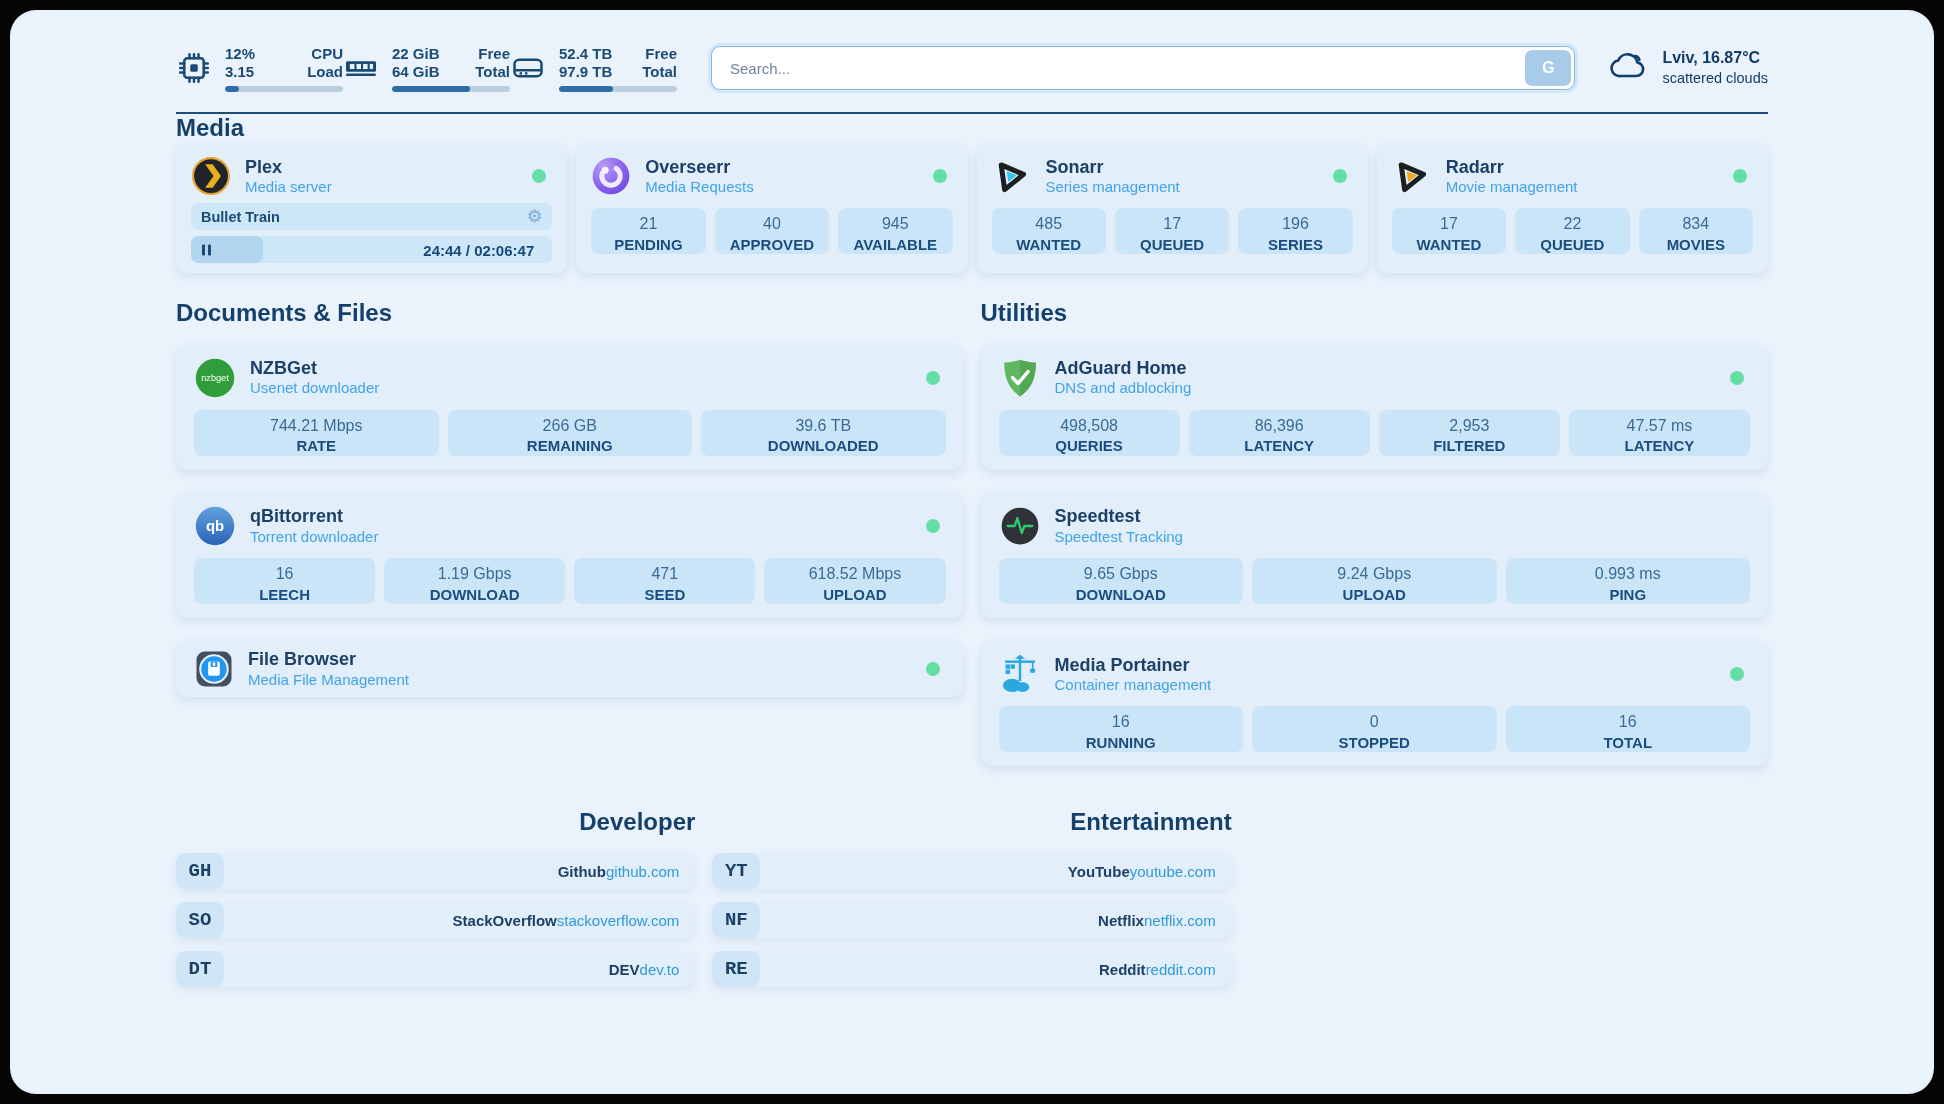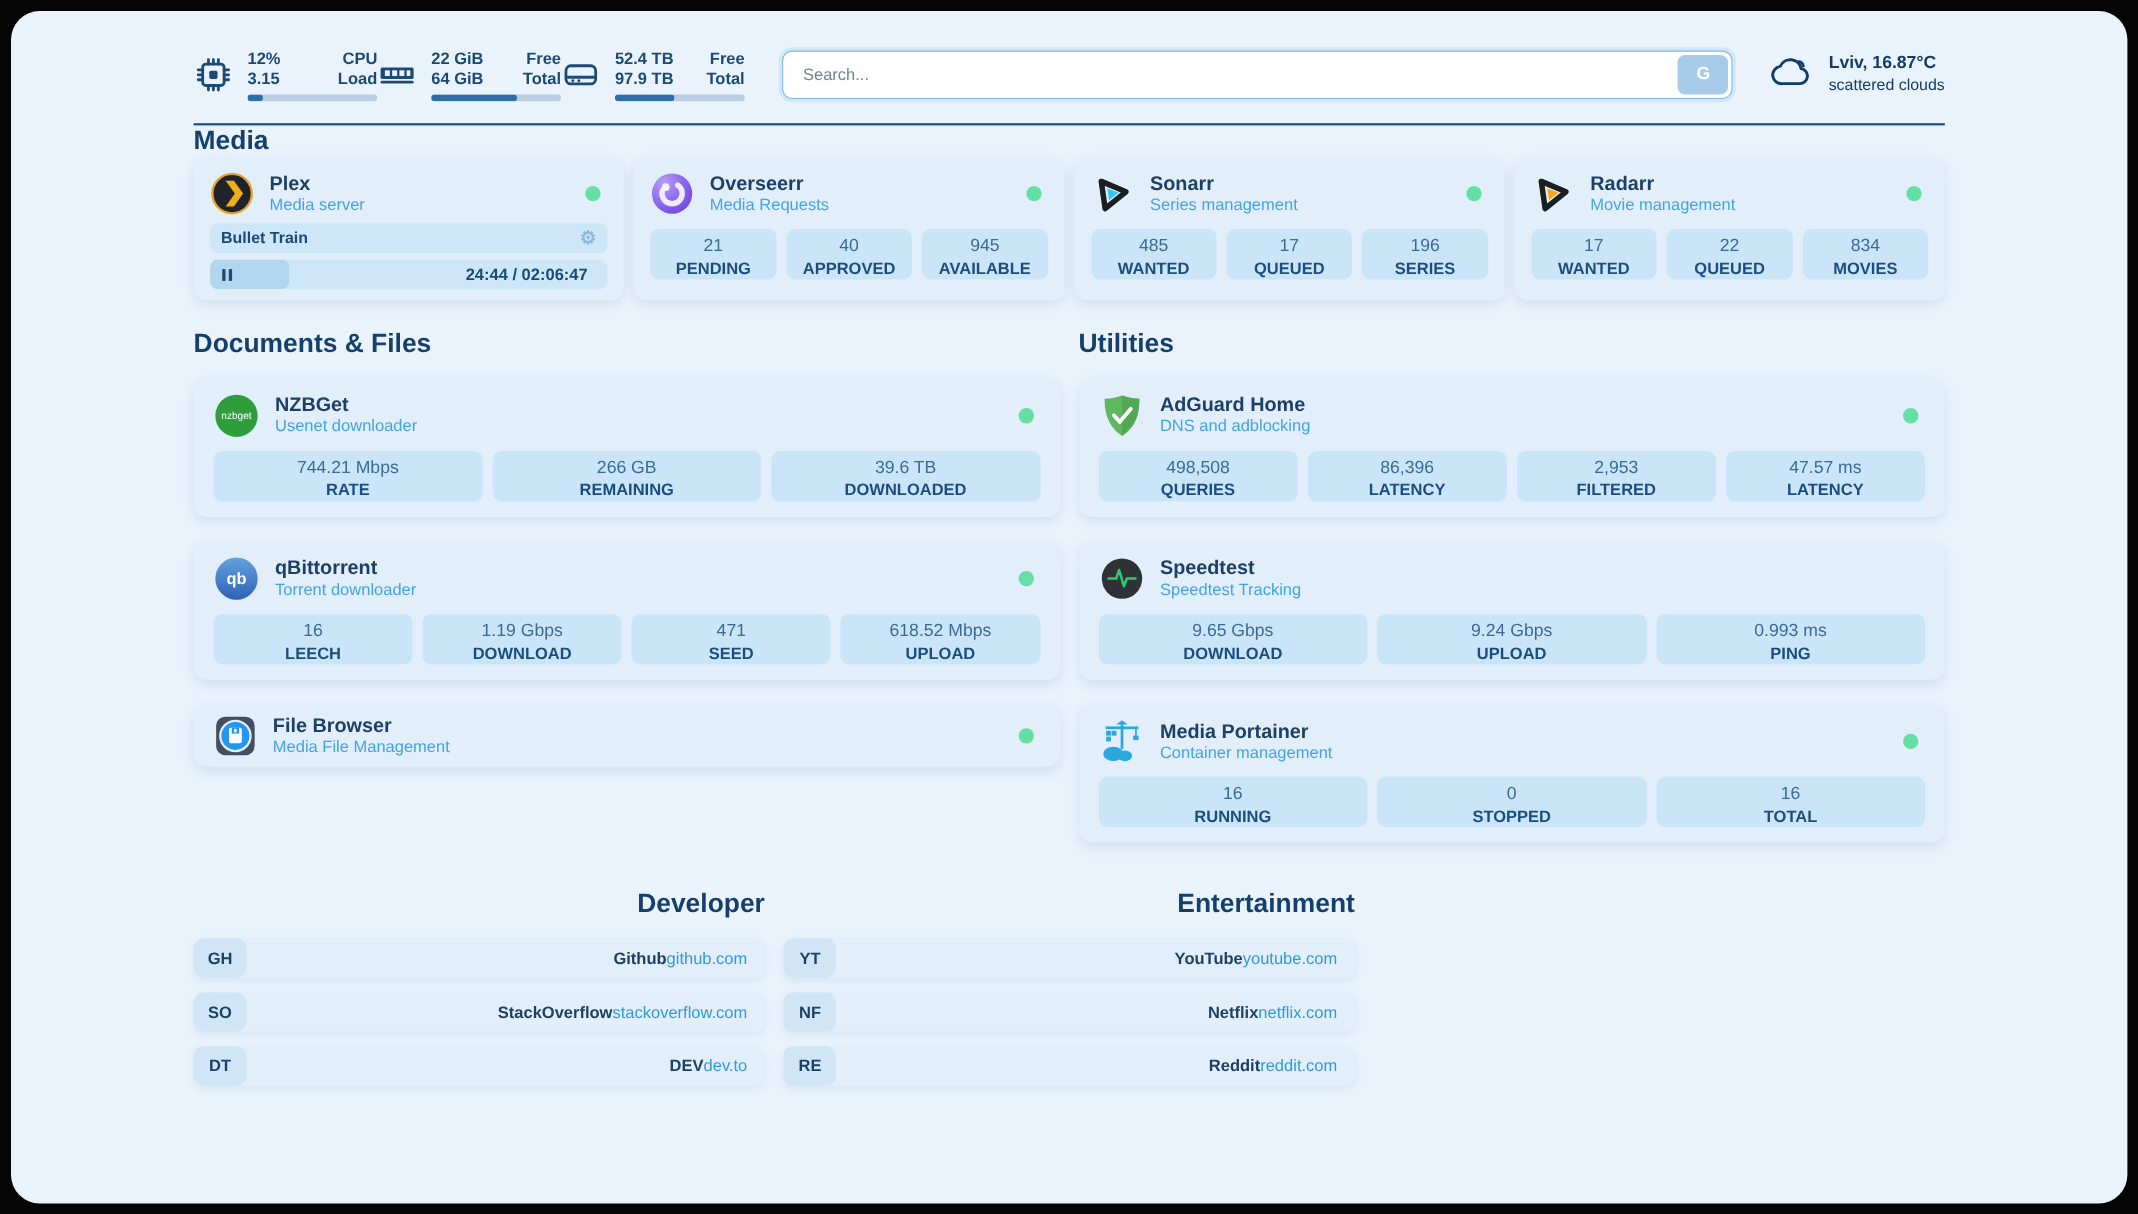--- a/index.html
+++ b/index.html
@@ -83,21 +83,21 @@
   .slim-card { height:57px; padding:8px 18px; display:flex; align-items:center; margin-bottom:0; }
   .slim-card .app-row { flex:1; }
   .slim-card .app-icon { width:40px; height:40px; }
 
   
   .bookmarks { display:grid; grid-template-columns:repeat(3,1fr); gap:17px; margin-top:42px;text-align:right; }
   .link-row { height:36px; background:#e2eefa; border-radius:9px; display:flex; align-items:center;
     margin-bottom:13px; box-shadow:0 3px 8px rgba(108,140,175,0.15); overflow:hidden; cursor:pointer; }
   .abbr { width:48px; align-self:stretch; background:#d0e6f7; border-radius:9px;
     display:flex; align-items:center; justify-content:center;
-    font-size:15px; font-weight:600; color:#1c4066; flex:none; }
+    font-size:19px; font-weight:600; color:#1c4066; flex:none;font-family:Liberation Mono, monospace; }
   .link-name { margin-left:16px; font-size:15px; font-weight:600; color:#1c4066; flex:1; }
   .link-url  { margin-right:16px; font-size:15px; color:#2f9ad8; }
 </style>
 </head>
 <body>
 
 <div class="page">
 
   <div class="topbar">
     <div class="stats">

